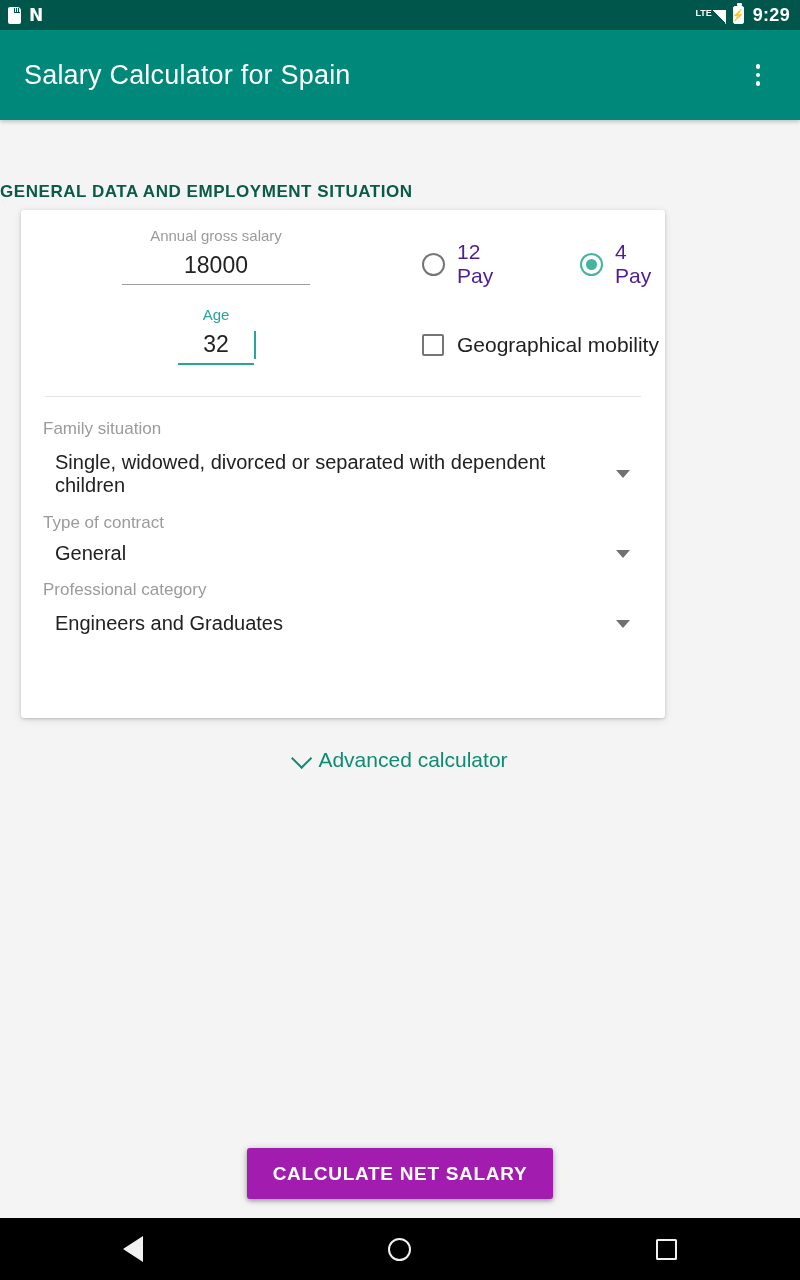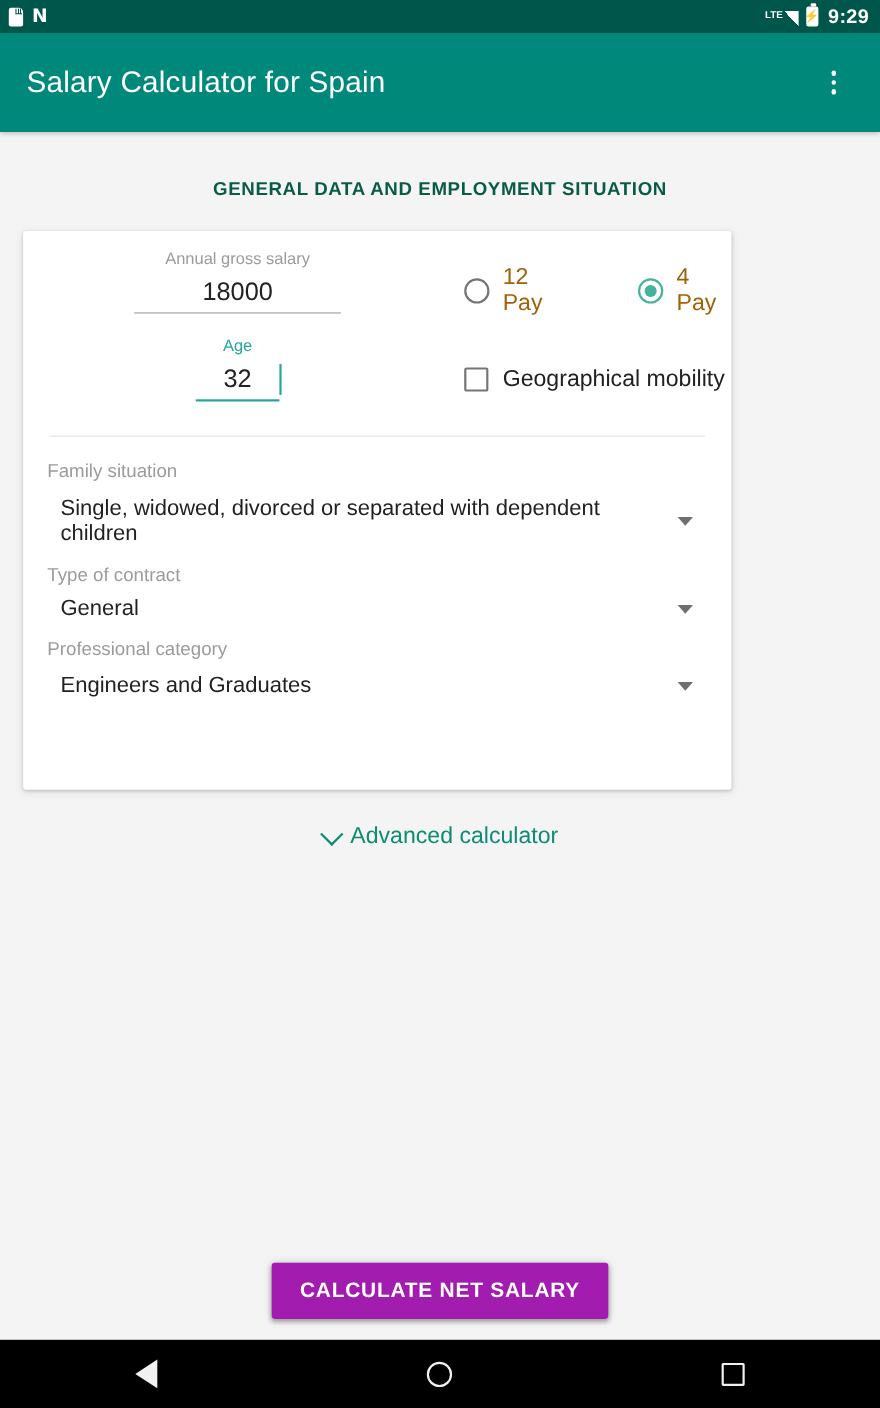--- a/index.html
+++ b/index.html
@@ -50,22 +50,22 @@
     position:relative; z-index:5;
   }
   .appbar-title { color:#fff; font-size:27px; font-weight:normal; letter-spacing:.2px; }
   .appbar-spacer { flex:1; }
   .overflow { width:40px; height:44px; display:flex; flex-direction:column;
       align-items:center; justify-content:center; gap:4px; cursor:pointer; }
   .overflow i { width:4.5px; height:4.5px; border-radius:50%; background:#fff; display:block; }
 
   
   .section-title {
-    text-align:center; color:#0a5a48; font-size:17px; font-weight:bold;
-    letter-spacing:.55px; margin-top:42px;
+    text-align:left; color:#0a5a48; font-size:17px; font-weight:bold;
+    letter-spacing:.55px; margin-top:62px;
   }
 
   
   .card {
     position:absolute; left:21px; top:210px; width:644px; height:508px;
     background:#fff; border-radius:3px;
     box-shadow:0 1px 3px rgba(0,0,0,.17), 0 2px 9px rgba(0,0,0,.10);
   }
 
   .top-grid { display:flex; padding:16px 0 0 0; }
@@ -93,21 +93,21 @@
   .radio-opt { display:flex; align-items:center; gap:12px; cursor:pointer; }
   .radio {
     width:23px; height:23px; border-radius:50%; border:2px solid #757575;
     box-sizing:border-box; flex:none; position:relative;
   }
   .radio.on { border-color:#45b39d; }
   .radio.on:after {
     content:""; position:absolute; left:4px; top:4px; width:11px; height:11px;
     border-radius:50%; background:#45b39d;
   }
-  .radio-label { font-size:21px; color:#a16207; }
+  .radio-label { font-size:21px; color:#4c1d95; }
 
   
   .check-row { display:flex; align-items:center; gap:13px; padding-left:11px; margin-top:45px;
       cursor:pointer; }
   .checkbox { width:22px; height:22px; border:2px solid #757575; border-radius:2px; flex:none; }
   .check-label { font-size:21px; color:#212121; }
 
   
   .divider { height:1px; background:#e4e4e4; margin:31px 24px 0 24px; }
 

